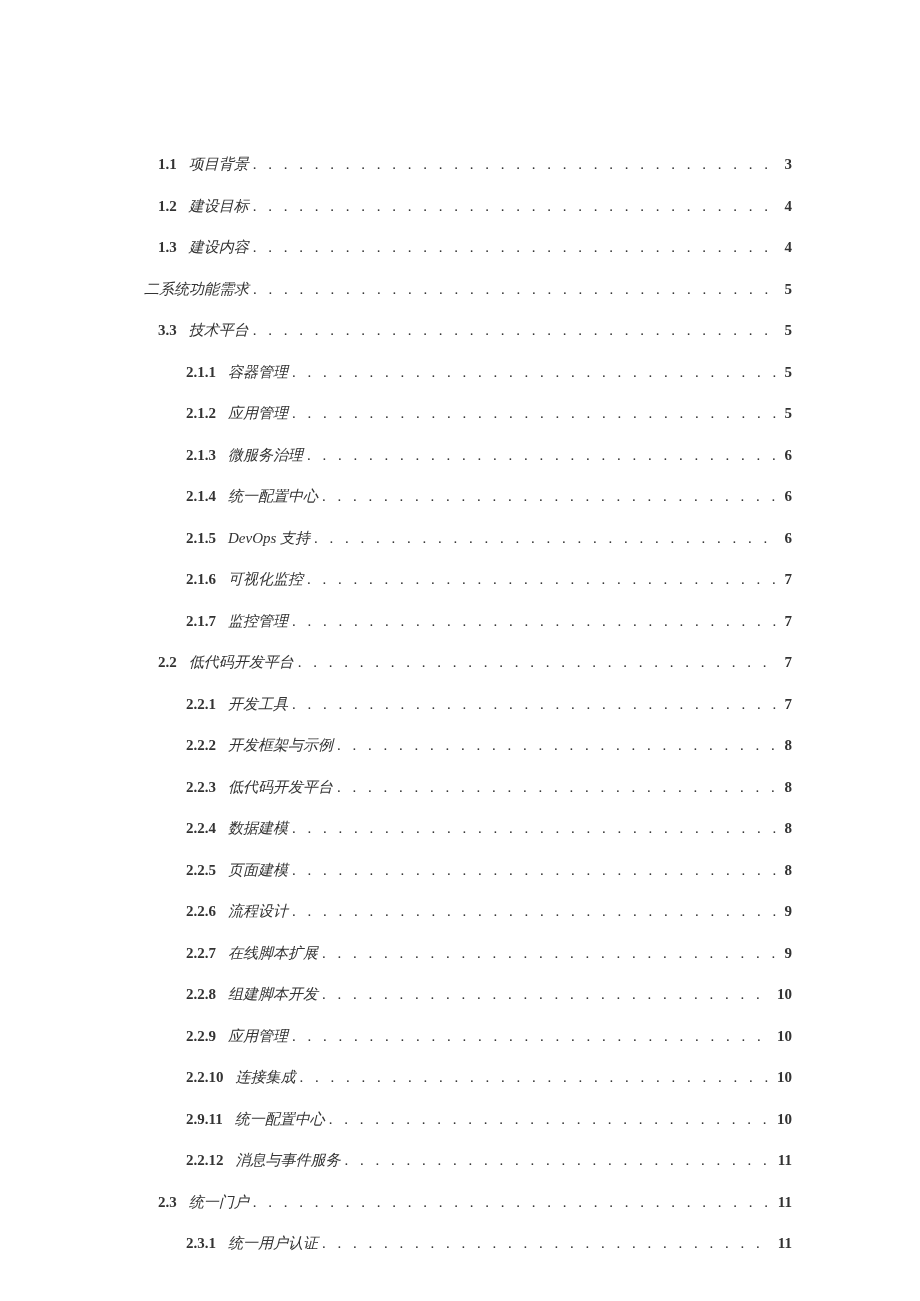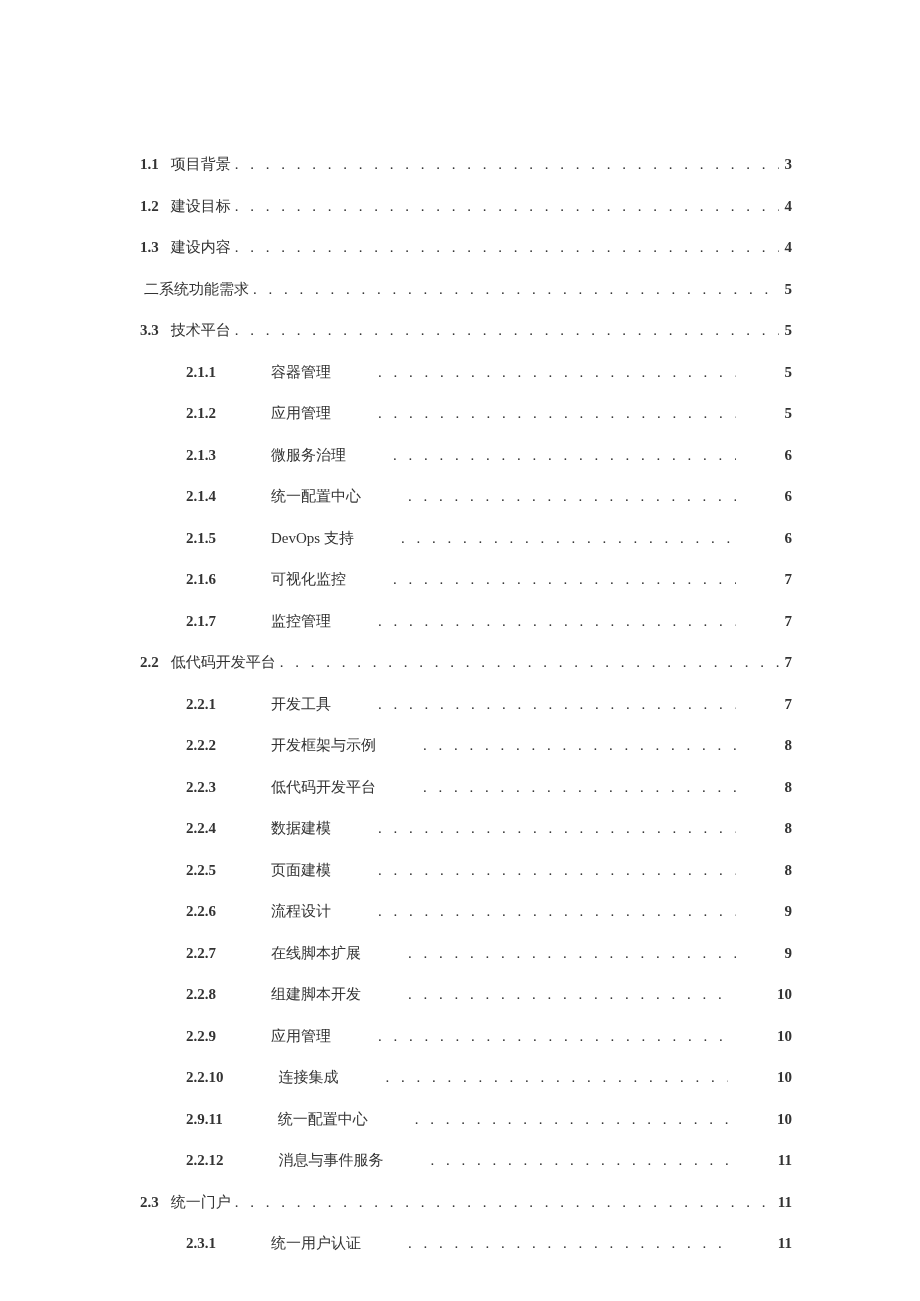--- a/index.html
+++ b/index.html
@@ -23,29 +23,30 @@
       right: 128px;
     }
     .toc-line {
       display: flex;
       align-items: baseline;
       margin-bottom: 22px;
       line-height: 1.3;
       white-space: nowrap;
     }
     .toc-line.level-0 { margin-left: 16px; }
-    .toc-line.level-1 { margin-left: 12px; }
-    .toc-line.level-2 { margin-left: 58px; gap: 43px; }
+    .toc-line.level-1 { margin-left: 30px; }
+    .toc-line.level-2 { margin-left: 58px; }
     .toc-number {
       font-weight: bold;
       margin-right: 12px;
       flex-shrink: 0;
     }
     .toc-title {
       flex-shrink: 0;
+      font-style: italic;
     }
     .toc-leader {
       flex: 1;
       overflow: hidden;
       letter-spacing: 4px;
       color: #333333;
       margin: 0 4px;
       min-width: 10px;
     }
     .toc-no-number .toc-number {

